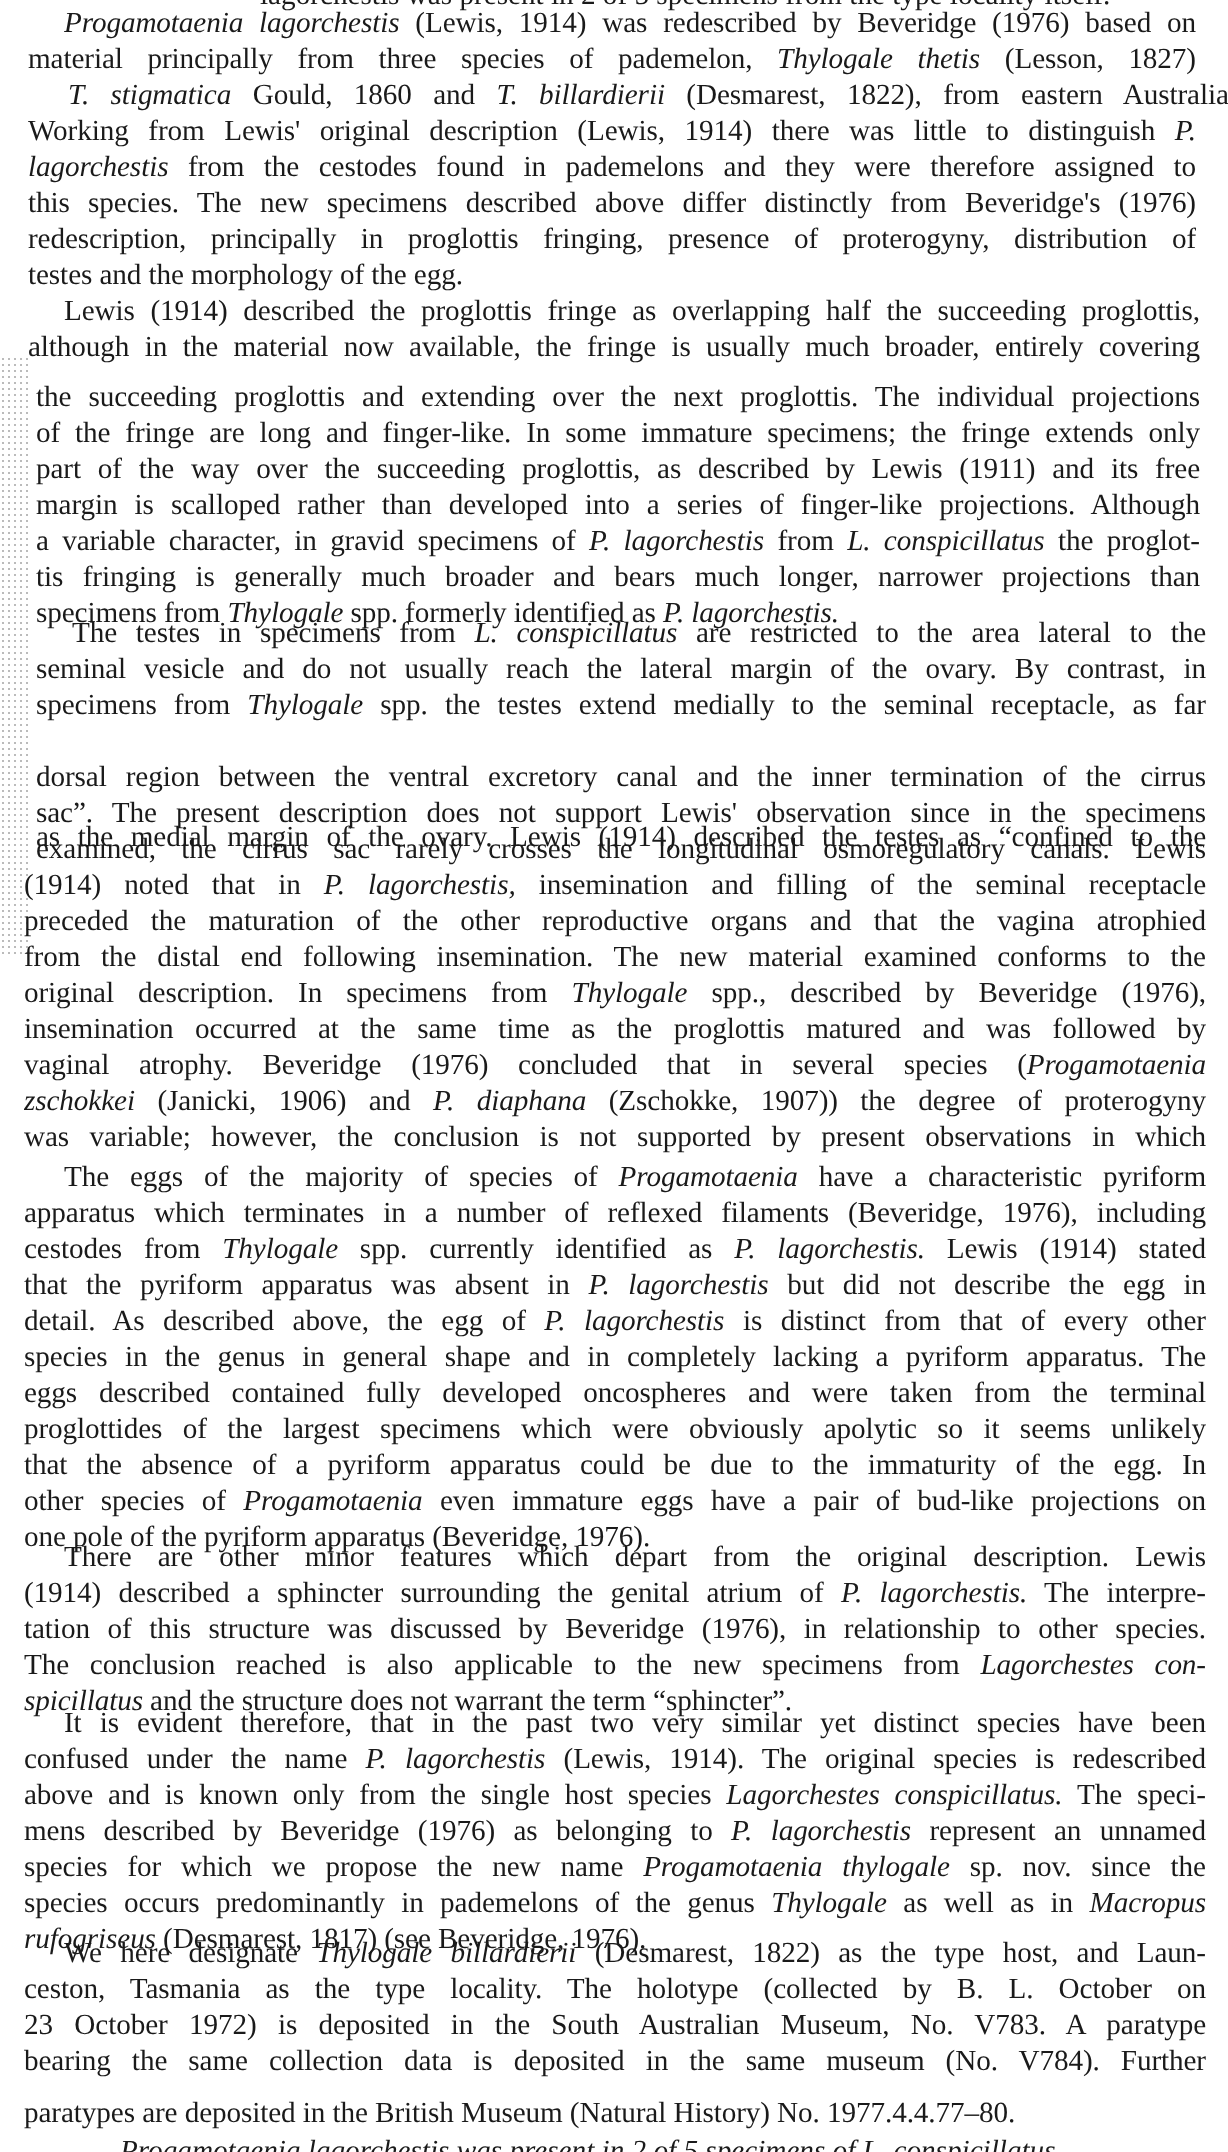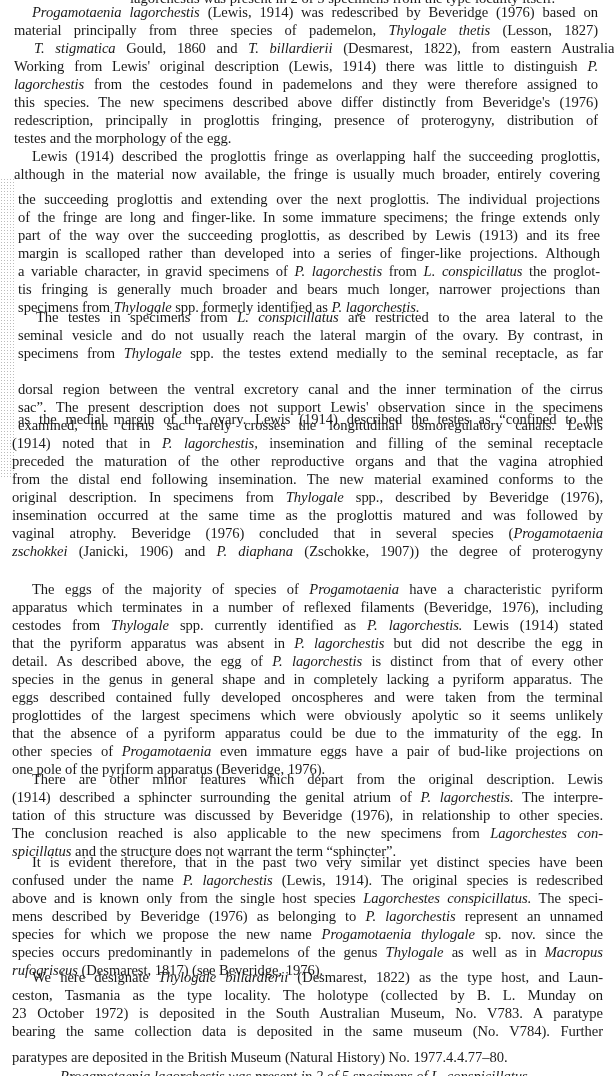--- a/index.html
+++ b/index.html
@@ -38,39 +38,40 @@
     <div class="line j" style="top: 39px; left: 14px; width: 584px; white-space: normal; height: 18px; overflow: hidden; margin-left: 20px;"><i>T. stigmatica</i> Gould, 1860 and <i>T. billardierii</i> (Desmarest, 1822), from eastern Australia.</div>
     <div class="line j" style="top: 57px; left: 14px; width: 584px; white-space: normal; height: 18px; overflow: hidden;">Working from Lewis' original description (Lewis, 1914) there was little to distinguish <i>P.</i></div>
     <div class="line j" style="top: 75px; left: 14px; width: 584px; white-space: normal; height: 18px; overflow: hidden;"><i>lagorchestis</i> from the cestodes found in pademelons and they were therefore assigned to</div>
     <div class="line j" style="top: 93px; left: 14px; width: 584px; white-space: normal; height: 18px; overflow: hidden;">this species. The new specimens described above differ distinctly from Beveridge's (1976)</div>
     <div class="line j" style="top: 111px; left: 14px; width: 584px; white-space: normal; height: 18px; overflow: hidden;">redescription, principally in proglottis fringing, presence of proterogyny, distribution of</div>
     <div class="line" style="top: 129px; left: 14px;">testes and the morphology of the egg.</div>
     <div class="line j" style="top: 147px; left: 32px; width: 568px; white-space: normal; height: 18px; overflow: hidden;">Lewis (1914) described the proglottis fringe as overlapping half the succeeding proglottis,</div>
     <div class="line j" style="top: 165px; left: 14px; width: 586px; white-space: normal; height: 18px; overflow: hidden;">although in the material now available, the fringe is usually much broader, entirely covering</div>
     <div class="line j" style="top: 190px; left: 18px; width: 582px; white-space: normal; height: 18px; overflow: hidden;">the succeeding proglottis and extending over the next proglottis. The individual projections</div>
     <div class="line j" style="top: 208px; left: 18px; width: 582px; white-space: normal; height: 18px; overflow: hidden;">of the fringe are long and finger-like. In some immature specimens; the fringe extends only</div>
-    <div class="line j" style="top: 226px; left: 18px; width: 582px; white-space: normal; height: 18px; overflow: hidden;">part of the way over the succeeding proglottis, as described by Lewis (1913) and its free</div>
+    <div class="line j" style="top: 226px; left: 18px; width: 582px; white-space: normal; height: 18px; overflow: hidden;">part of the way over the succeeding proglottis, as described by Lewis (1911) and its free</div>
     <div class="line j" style="top: 244px; left: 18px; width: 582px; white-space: normal; height: 18px; overflow: hidden;">margin is scalloped rather than developed into a series of finger-like projections. Although</div>
     <div class="line j" style="top: 262px; left: 18px; width: 582px; white-space: normal; height: 18px; overflow: hidden;">a variable character, in gravid specimens of <i>P. lagorchestis</i> from <i>L. conspicillatus</i> the proglot-</div>
     <div class="line j" style="top: 280px; left: 18px; width: 582px; white-space: normal; height: 18px; overflow: hidden;">tis fringing is generally much broader and bears much longer, narrower projections than</div>
     <div class="line" style="top: 298px; left: 18px;">specimens from <i>Thylogale</i> spp. formerly identified as <i>P. lagorchestis.</i></div>
     <div class="line j" style="top: 308px; left: 36px; width: 567px; white-space: normal; height: 18px; overflow: hidden;">The testes in specimens from <i>L. conspicillatus</i> are restricted to the area lateral to the</div>
     <div class="line j" style="top: 326px; left: 18px; width: 585px; white-space: normal; height: 18px; overflow: hidden;">seminal vesicle and do not usually reach the lateral margin of the ovary. By contrast, in</div>
     <div class="line j" style="top: 344px; left: 18px; width: 585px; white-space: normal; height: 18px; overflow: hidden;">specimens from <i>Thylogale</i> spp. the testes extend medially to the seminal receptacle, as far</div>
     <div class="line j" style="top: 362px; left: 18px; width: 585px; white-space: normal; height: 18px; overflow: hidden; margin-top: 48px;">as the medial margin of the ovary. Lewis (1914) described the testes as “confined to the</div>
     <div class="line j" style="top: 380px; left: 18px; width: 585px; white-space: normal; height: 18px; overflow: hidden;">dorsal region between the ventral excretory canal and the inner termination of the cirrus</div>
     <div class="line j" style="top: 398px; left: 18px; width: 585px; white-space: normal; height: 18px; overflow: hidden;">sac”. The present description does not support Lewis' observation since in the specimens</div>
     <div class="line j" style="top: 416px; left: 18px; width: 585px; white-space: normal; height: 18px; overflow: hidden;">examined, the cirrus sac rarely crosses the longitudinal osmoregulatory canals. Lewis</div>
     <div class="line j" style="top: 434px; left: 12px; width: 591px; white-space: normal; height: 18px; overflow: hidden;">(1914) noted that in <i>P. lagorchestis,</i> insemination and filling of the seminal receptacle</div>
     <div class="line j" style="top: 452px; left: 12px; width: 591px; white-space: normal; height: 18px; overflow: hidden;">preceded the maturation of the other reproductive organs and that the vagina atrophied</div>
     <div class="line j" style="top: 470px; left: 12px; width: 591px; white-space: normal; height: 18px; overflow: hidden;">from the distal end following insemination. The new material examined conforms to the</div>
     <div class="line j" style="top: 488px; left: 12px; width: 591px; white-space: normal; height: 18px; overflow: hidden;">original description. In specimens from <i>Thylogale</i> spp., described by Beveridge (1976),</div>
     <div class="line j" style="top: 506px; left: 12px; width: 591px; white-space: normal; height: 18px; overflow: hidden;">insemination occurred at the same time as the proglottis matured and was followed by</div>
     <div class="line j" style="top: 524px; left: 12px; width: 591px; white-space: normal; height: 18px; overflow: hidden;">vaginal atrophy. Beveridge (1976) concluded that in several species (<i>Progamotaenia</i></div>
     <div class="line j" style="top: 542px; left: 12px; width: 591px; white-space: normal; height: 18px; overflow: hidden;"><i>zschokkei</i> (Janicki, 1906) and <i>P. diaphana</i> (Zschokke, 1907)) the degree of proterogyny</div>
+    <div class="line j" style="top: 560px; left: 12px; width: 591px; white-space: normal; height: 18px; overflow: hidden;">was variable; however, the conclusion is not supported by present observations in which</div>
     <div class="line j" style="top: 580px; left: 32px; width: 571px; white-space: normal; height: 18px; overflow: hidden;">The eggs of the majority of species of <i>Progamotaenia</i> have a characteristic pyriform</div>
     <div class="line j" style="top: 598px; left: 12px; width: 591px; white-space: normal; height: 18px; overflow: hidden;">apparatus which terminates in a number of reflexed filaments (Beveridge, 1976), including</div>
     <div class="line j" style="top: 616px; left: 12px; width: 591px; white-space: normal; height: 18px; overflow: hidden;">cestodes from <i>Thylogale</i> spp. currently identified as <i>P. lagorchestis.</i> Lewis (1914) stated</div>
     <div class="line j" style="top: 634px; left: 12px; width: 591px; white-space: normal; height: 18px; overflow: hidden;">that the pyriform apparatus was absent in <i>P. lagorchestis</i> but did not describe the egg in</div>
     <div class="line j" style="top: 652px; left: 12px; width: 591px; white-space: normal; height: 18px; overflow: hidden;">detail. As described above, the egg of <i>P. lagorchestis</i> is distinct from that of every other</div>
     <div class="line j" style="top: 670px; left: 12px; width: 591px; white-space: normal; height: 18px; overflow: hidden;">species in the genus in general shape and in completely lacking a pyriform apparatus. The</div>
     <div class="line j" style="top: 688px; left: 12px; width: 591px; white-space: normal; height: 18px; overflow: hidden;">eggs described contained fully developed oncospheres and were taken from the terminal</div>
     <div class="line j" style="top: 706px; left: 12px; width: 591px; white-space: normal; height: 18px; overflow: hidden;">proglottides of the largest specimens which were obviously apolytic so it seems unlikely</div>
     <div class="line j" style="top: 724px; left: 12px; width: 591px; white-space: normal; height: 18px; overflow: hidden;">that the absence of a pyriform apparatus could be due to the immaturity of the egg. In</div>
     <div class="line j" style="top: 742px; left: 12px; width: 591px; white-space: normal; height: 18px; overflow: hidden;">other species of <i>Progamotaenia</i> even immature eggs have a pair of bud-like projections on</div>
@@ -81,17 +82,17 @@
     <div class="line j" style="top: 824px; left: 12px; width: 591px; white-space: normal; height: 18px; overflow: hidden;">The conclusion reached is also applicable to the new specimens from <i>Lagorchestes con-</i></div>
     <div class="line" style="top: 842px; left: 12px;"><i>spicillatus</i> and the structure does not warrant the term “sphincter”.</div>
     <div class="line j" style="top: 853px; left: 32px; width: 571px; white-space: normal; height: 18px; overflow: hidden;">It is evident therefore, that in the past two very similar yet distinct species have been</div>
     <div class="line j" style="top: 871px; left: 12px; width: 591px; white-space: normal; height: 18px; overflow: hidden;">confused under the name <i>P. lagorchestis</i> (Lewis, 1914). The original species is redescribed</div>
     <div class="line j" style="top: 889px; left: 12px; width: 591px; white-space: normal; height: 18px; overflow: hidden;">above and is known only from the single host species <i>Lagorchestes conspicillatus.</i> The speci-</div>
     <div class="line j" style="top: 907px; left: 12px; width: 591px; white-space: normal; height: 18px; overflow: hidden;">mens described by Beveridge (1976) as belonging to <i>P. lagorchestis</i> represent an unnamed</div>
     <div class="line j" style="top: 925px; left: 12px; width: 591px; white-space: normal; height: 18px; overflow: hidden;">species for which we propose the new name <i>Progamotaenia thylogale</i> sp. nov. since the</div>
     <div class="line j" style="top: 943px; left: 12px; width: 591px; white-space: normal; height: 18px; overflow: hidden;">species occurs predominantly in pademelons of the genus <i>Thylogale</i> as well as in <i>Macropus</i></div>
     <div class="line" style="top: 961px; left: 12px;"><i>rufogriseus</i> (Desmarest, 1817) (see Beveridge, 1976).</div>
     <div class="line j" style="top: 968px; left: 32px; width: 571px; white-space: normal; height: 18px; overflow: hidden;">We here designate <i>Thylogale billardierii</i> (Desmarest, 1822) as the type host, and Laun-</div>
-    <div class="line j" style="top: 986px; left: 12px; width: 591px; white-space: normal; height: 18px; overflow: hidden;">ceston, Tasmania as the type locality. The holotype (collected by B. L. Munday on</div>
+    <div class="line j" style="top: 986px; left: 12px; width: 591px; white-space: normal; height: 18px; overflow: hidden;">ceston, Tasmania as the type locality. The holotype (collected by B. L. October on</div>
     <div class="line j" style="top: 1004px; left: 12px; width: 591px; white-space: normal; height: 18px; overflow: hidden;">23 October 1972) is deposited in the South Australian Museum, No. V783. A paratype</div>
     <div class="line j" style="top: 1022px; left: 12px; width: 591px; white-space: normal; height: 18px; overflow: hidden;">bearing the same collection data is deposited in the same museum (No. V784). Further</div>
     <div class="line" style="top: 1048px; left: 12px;">paratypes are deposited in the British Museum (Natural History) No. 1977.4.4.77–80.</div>
   </div>
 
 </body></html>

